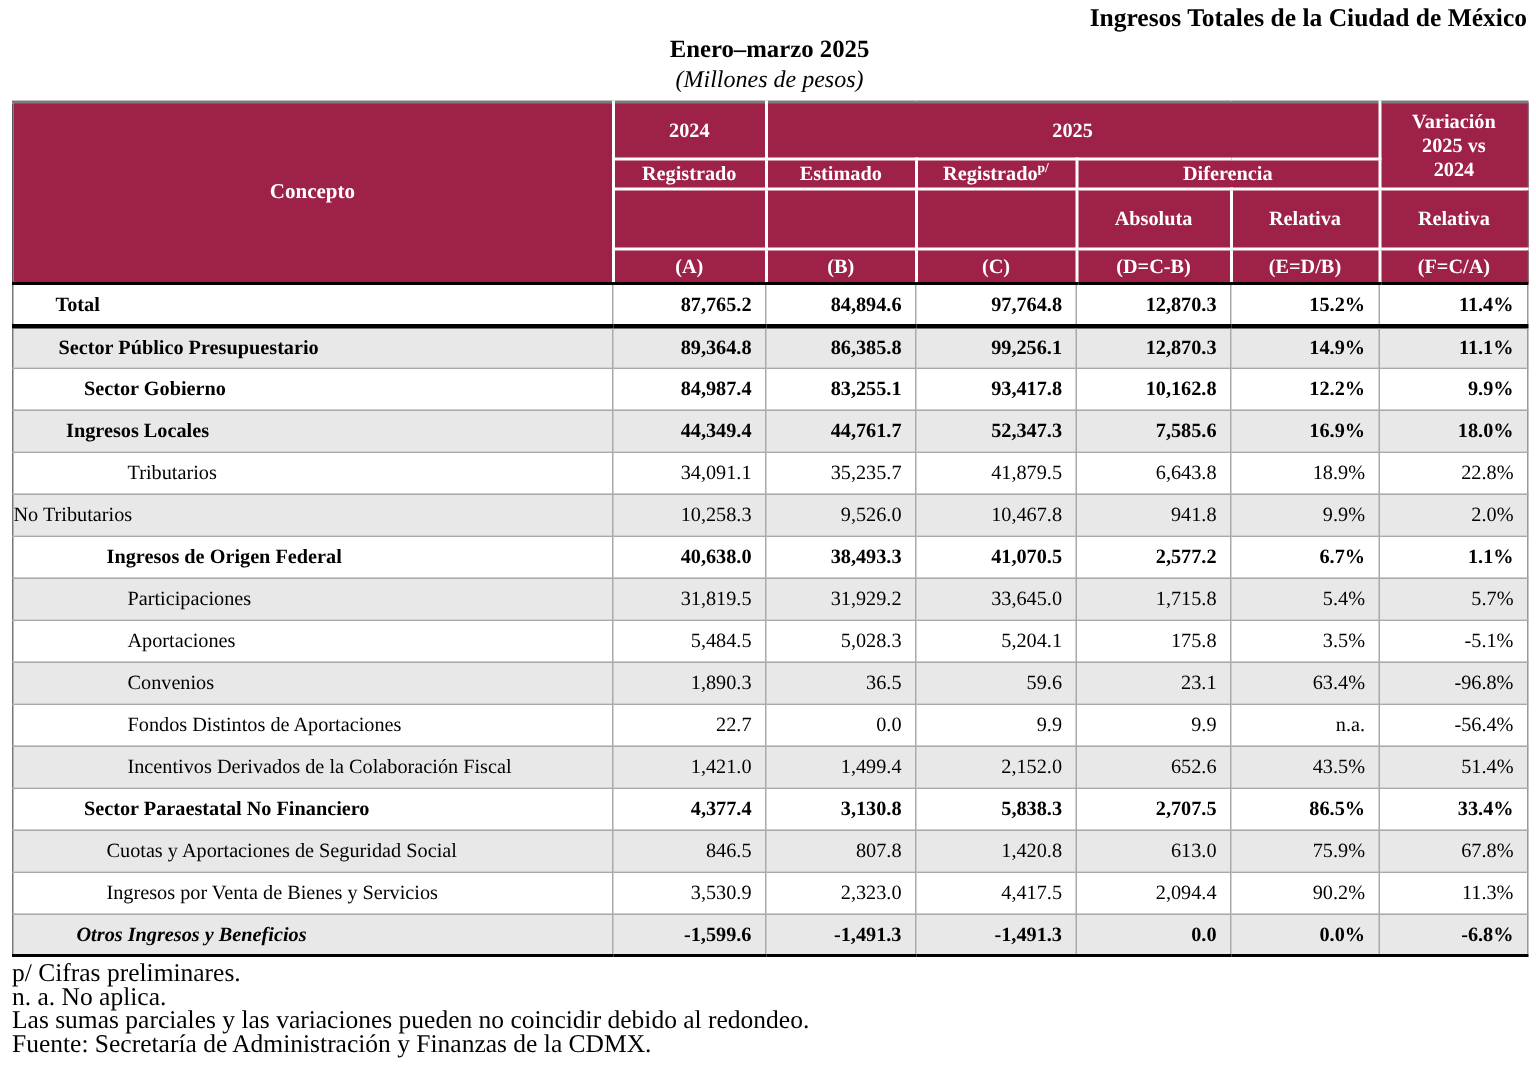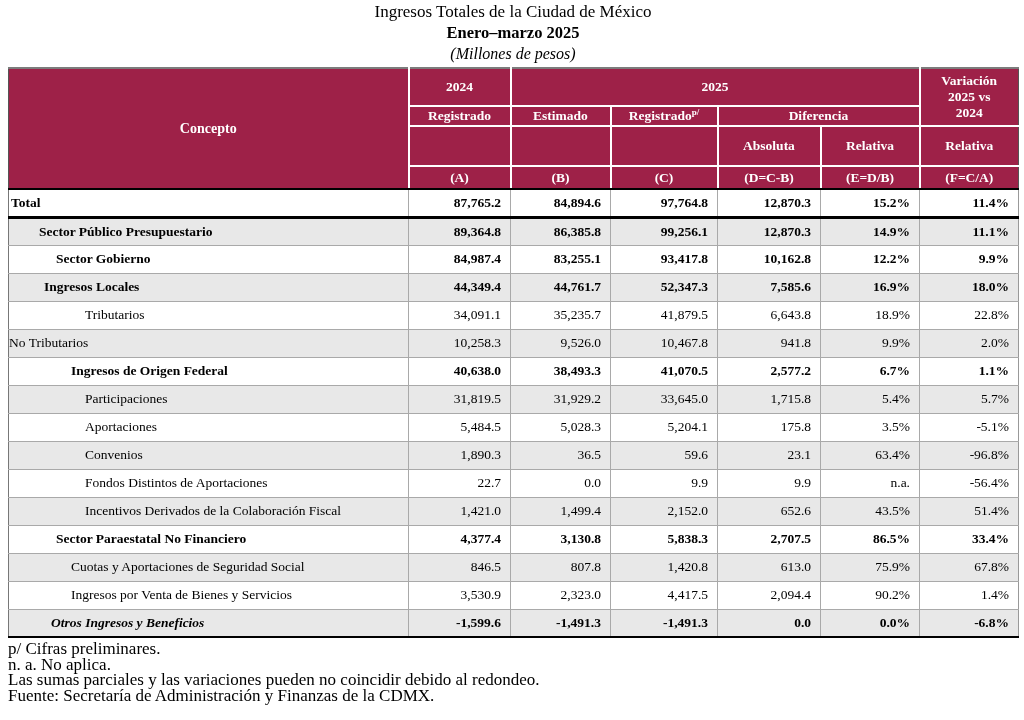--- a/index.html
+++ b/index.html
@@ -13,21 +13,21 @@
   html,body{margin:0;padding:0;background:#fff;}
   body{
     width:1024px;height:720px;overflow:hidden;
     font-family:"Liberation Serif","DejaVu Serif",serif;
     color:#000;
   }
   .page{padding:1px 6px 0 8px;}
 
   
   .title-block{text-align:center;}
-  .title-1{font-size:17px;font-weight:normal;line-height:21px;}
+  .title-1{font-size:17px;font-weight:bold;line-height:21px;text-align:right;}
   .title-2{font-size:16.5px;font-weight:bold;line-height:21px;}
   .title-3{font-size:16px;font-style:italic;line-height:21px;}
 
   
   table.main{
     border-collapse:collapse;
     table-layout:fixed;
     width:1010px;
     margin-top:3px;
   }
@@ -121,21 +121,21 @@
         <th>(A)</th>
         <th>(B)</th>
         <th>(C)</th>
         <th>(D=C-B)</th>
         <th>(E=D/B)</th>
         <th class="edge-r">(F=C/A)</th>
       </tr>
     </thead>
     <tbody>
         <tr class=" bold">
-          <td class="concept" style="padding-left: 2px;">Total</td>
+          <td class="concept" style="padding-left: 28px;">Total</td>
           <td class="num">87,765.2</td>
           <td class="num">84,894.6</td>
           <td class="num">97,764.8</td>
           <td class="num">12,870.3</td>
           <td class="num">15.2%</td>
           <td class="num">11.4%</td>
         </tr>
         <tr class="alt bold">
           <td class="concept" style="padding-left: 30px;">Sector Público Presupuestario</td>
           <td class="num">89,364.8</td>
@@ -253,21 +253,21 @@
           <td class="num">75.9%</td>
           <td class="num">67.8%</td>
         </tr>
         <tr class="">
           <td class="concept" style="padding-left: 62px;">Ingresos por Venta de Bienes y Servicios</td>
           <td class="num">3,530.9</td>
           <td class="num">2,323.0</td>
           <td class="num">4,417.5</td>
           <td class="num">2,094.4</td>
           <td class="num">90.2%</td>
-          <td class="num">1.4%</td>
+          <td class="num">11.3%</td>
         </tr>
         <tr class="alt bold">
           <td class="concept" style="padding-left: 42px; font-style: italic;">Otros Ingresos y Beneficios</td>
           <td class="num">-1,599.6</td>
           <td class="num">-1,491.3</td>
           <td class="num">-1,491.3</td>
           <td class="num">0.0</td>
           <td class="num">0.0%</td>
           <td class="num">-6.8%</td>
         </tr>

